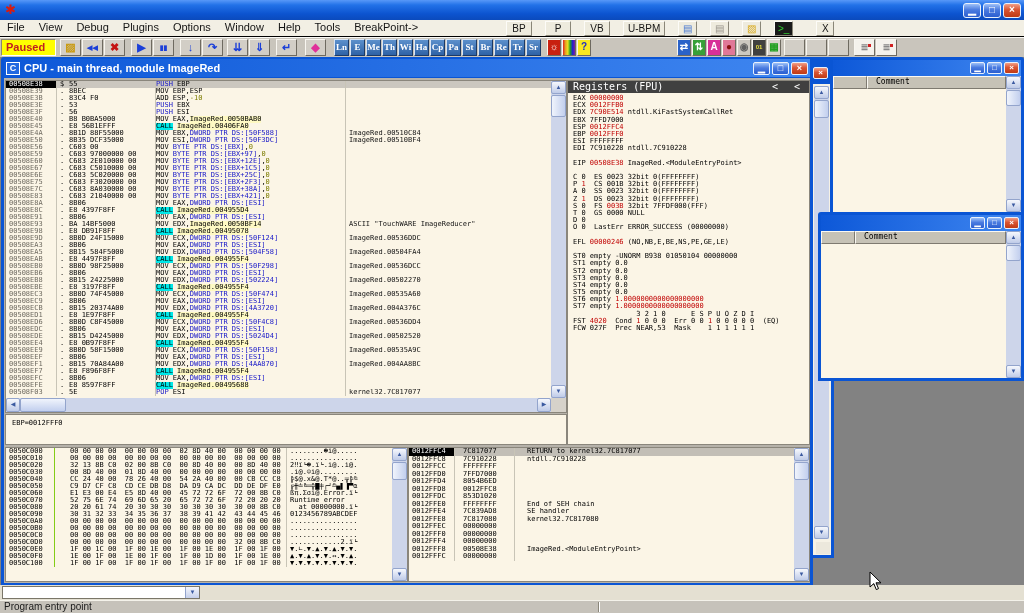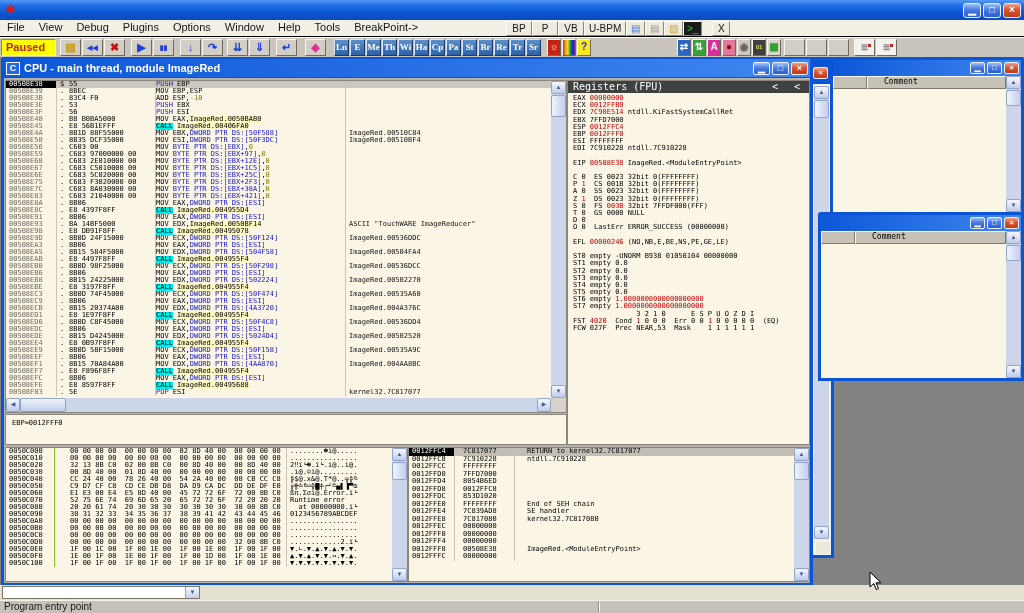--- a/index.html
+++ b/index.html
@@ -10,21 +10,21 @@
 
 .titlebar{position:absolute;left:0;top:0;width:100%;height:20px;background:linear-gradient(180deg,#5898f8 0%,#2272e8 25%,#0c53cf 70%,#0b4abc 100%);display:flex;align-items:center;padding:0 3px;z-index:10}
 .appicon{color:#d81c10;font-size:13px;margin-left:2px;line-height:14px}
 .winbtns{margin-left:auto;display:flex;gap:2px;align-items:center}
 .wbtn{display:inline-block;width:18px;height:15px;border:1px solid #e8f0fc;border-radius:3px;background:linear-gradient(180deg,#9ec1f8 0%,#4a7be0 45%,#2a5ed0 100%);color:#fff;font-size:10px;line-height:12px;text-align:center;font-weight:bold}
 .wbtn.close{background:linear-gradient(180deg,#f2a088 0%,#d95432 45%,#c03a14 100%)}
 .wbtn.sm{width:15px;height:12px;font-size:8px;line-height:9px;border-radius:2px}
 
 .menubar{position:absolute;left:0;top:20px;width:100%;height:17px;background:#f2efe4;border-bottom:1px solid #000000;font-size:11px;color:#151515;z-index:10}
 .mitem{display:inline-block;padding:1px 7px 0;height:16px}
-.mright{position:absolute;left:506px;top:0;height:17px;display:flex;align-items:center;gap:0}
+.mright{position:absolute;left:506px;top:0;height:17px;display:flex;align-items:center;gap:13px}
 .mbtn{display:inline-block;min-width:26px;text-align:center;border:1px solid;border-color:#fdfcf8 #8a8678 #8a8678 #fdfcf8;background:#eeebde;font-size:10px;height:15px;line-height:13px;padding:0 4px}
 .mico{min-width:19px;width:19px;padding:0;font-size:10px;line-height:13px}
 .xbtn{margin-left:10px;width:18px;min-width:18px}
 
 .toolbar{position:absolute;left:0;top:37px;width:100%;height:20px;background:#c9c5bc;border-top:1px solid #fbfaf6;padding-left:1px;white-space:nowrap;z-index:10}
 .paused{display:inline-block;width:55px;height:17px;margin-top:1px;background:#ffff00;color:#c02020;font-size:11px;font-weight:bold;padding:1px 0 0 4px;border:1px solid;border-color:#8a8678 #fff #fff #8a8678;vertical-align:top}
 .tbtn{display:inline-block;width:21px;height:17px;margin:1px 0 0 1px;border:1px solid;border-color:#f8f6f0 #6e6a60 #6e6a60 #f8f6f0;background:#d2cec6;font-size:11px;line-height:15px;text-align:center;vertical-align:top;font-weight:bold;overflow:hidden}
 .lbtn{width:15px;font-family:"Liberation Serif",serif;font-size:9px;font-weight:bold;color:#fff;background:linear-gradient(180deg,#5c90cc,#2e62a6);border-color:#d8e4f4 #1c3a66 #1c3a66 #d8e4f4;line-height:14px}
 .sq{width:14px;font-size:10px;line-height:14px}
 .rainbow{background:linear-gradient(90deg,#e02020,#e8a020,#e8e020,#20a020,#2020d0,#8020a0)}
@@ -87,21 +87,21 @@
 .thumb{position:absolute;left:0;right:0;background:linear-gradient(90deg,#f0f4fc,#c2cfee);border:1px solid #93a4cc;border-radius:2px}
 .hsb{position:absolute;top:0;bottom:0;width:14px;background:linear-gradient(180deg,#f6f8fd,#bfcbe8);border:1px solid #93a4cc;border-radius:2px;color:#3b5aa0;font-size:6px;text-align:center;line-height:11px}
 .hthumb{position:absolute;top:0;bottom:0;background:linear-gradient(180deg,#f0f4fc,#c2cfee);border:1px solid #93a4cc;border-radius:2px}
 .corner{position:absolute;right:0;bottom:0;width:15px;height:14px;background:#d6d2ca}
 
 
 .sidewin{position:absolute;background:#fbf5e6;border:3px solid #0a55d4;border-radius:3px 3px 0 0}
 .swtitle{height:16px;background:linear-gradient(90deg,#0d58d8,#3f86f0);display:flex;align-items:center;justify-content:flex-end;padding:0 2px;gap:2px}
 .swhdr{height:13px;display:flex;background:#c6c2b6;font-size:8px;line-height:10px;margin-right:15px}
 .swc1{display:inline-block;width:34px;border:1px solid;border-color:#faf8f2 #7e7a70 #7e7a70 #faf8f2}
-.swc2{flex:1;border:1px solid;border-color:#faf8f2 #7e7a70 #7e7a70 #faf8f2;padding-left:16px}
+.swc2{flex:1;border:1px solid;border-color:#faf8f2 #7e7a70 #7e7a70 #faf8f2;padding-left:8px}
 .swscroll{position:absolute;right:0;top:16px;bottom:0;width:15px;background:#cdd5ea}
 .winc{position:absolute;background:#0a55d4}
 .grip{position:absolute;right:1px;bottom:1px;width:14px;height:12px;background:#ece8dc}
 
 
 .cmdbar{position:absolute;left:0;top:585px;width:100%;height:15px;background:#e4e0d2;z-index:10}
 .combo{position:absolute;left:2px;top:1px;width:198px;height:13px;background:#fff;border:1px solid #7a7668;display:flex}
 .combotext{flex:1;font-size:9px}
 .combobtn{width:14px;background:linear-gradient(180deg,#f4f6fc,#c6d0ea);border-left:1px solid #93a4cc;font-size:6px;text-align:center;line-height:11px;color:#3b5aa0}
 .statusbar{position:absolute;left:0;top:600px;width:100%;height:13px;background:#c6c2ba;border-top:1px solid #f4f2ea;font-size:10px;color:#1a1a1a;padding:0 0 0 4px;z-index:10}

